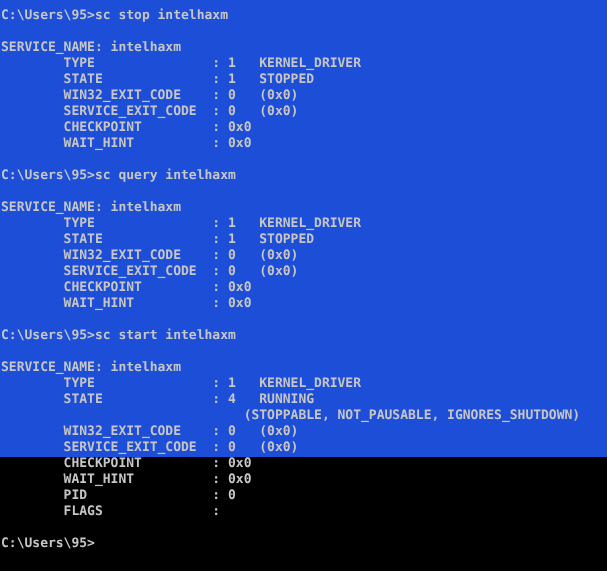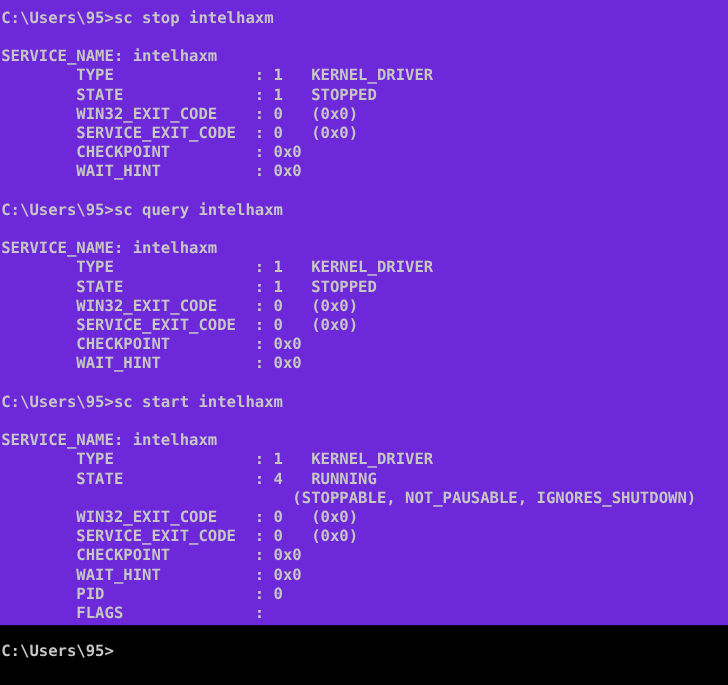--- a/index.html
+++ b/index.html
@@ -8,22 +8,22 @@
     padding: 0;
     background: #000000;
   }
   body {
     width: 607px;
     height: 571px;
     overflow: hidden;
   }
   #console {
     width: 607px;
-    height: 521px;
-    background: #6d28d9;
+    height: 457px;
+    background: #1d4ed8;
     color: #c6c6c6;
     font-family: "DejaVu Sans Mono", "Liberation Mono", monospace;
     font-size: 13px;
     line-height: 16px;
     letter-spacing: 0;
     padding: 8px 16px 0 1px;
     box-sizing: border-box;
     white-space: pre;
     font-weight: bold;
     -webkit-font-smoothing: none;

